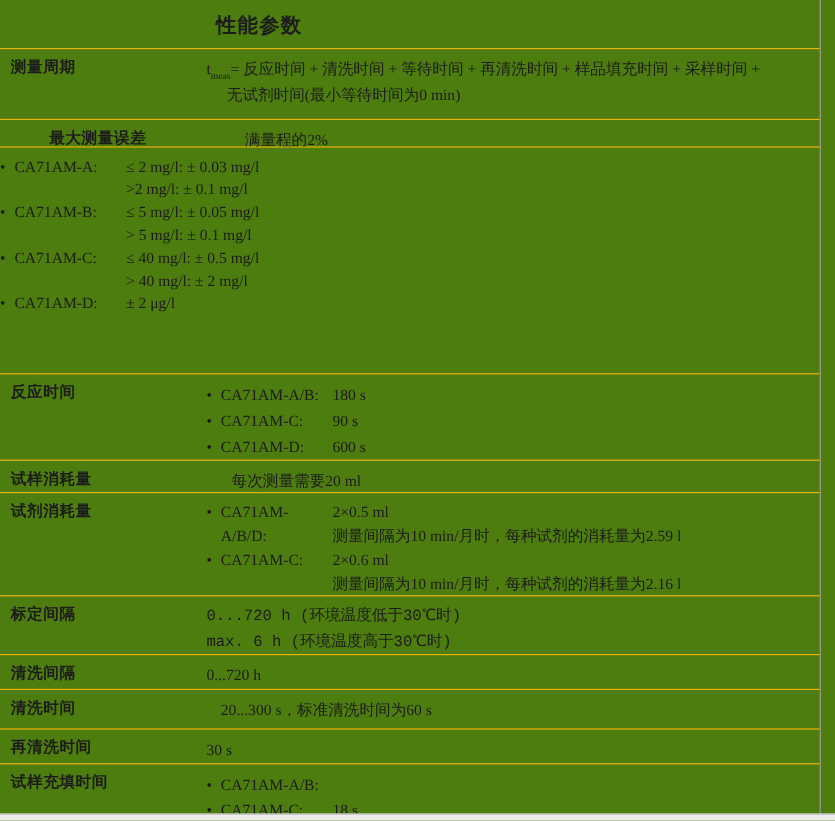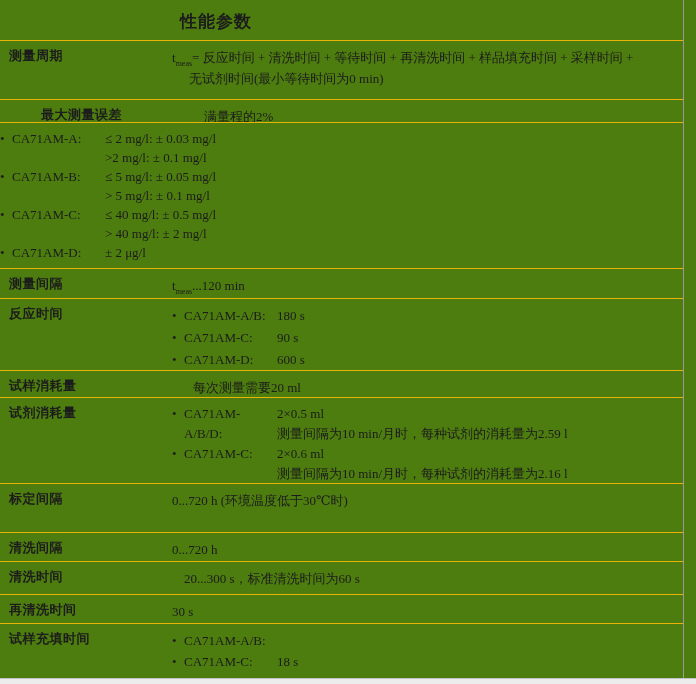--- a/index.html
+++ b/index.html
@@ -116,27 +116,21 @@
             </div>
             <div class="pair">
               <span class="bullet">•</span>
               <span class="model">CA71AM-D:</span>
               <div class="vals">
                 <div class="line">± 2 μg/l</div>
               </div>
             </div>
           </div>
         </div>
-        <div class="row" style="height: 30px;">
-          <div class="label">测量间隔</div>
-          <div class="value" style="line-height: 21px;">
-            <div class="line"><span>t<sub>meas</sub></span>...120 min</div>
-          </div>
-        </div>
-        <div class="row" style="height: 72px;">
+        <div class="row" style="height: 72px; margin-top: 43px;">
           <div class="label">反应时间</div>
           <div class="value" style="line-height: 22px;">
             <div class="pair">
               <span class="bullet">•</span>
               <span class="model">CA71AM-A/B:</span>
               <div class="vals">
                 <div class="line">180 s</div>
               </div>
             </div>
             <div class="pair">
@@ -177,22 +171,23 @@
               <span class="model">CA71AM-C:</span>
               <div class="vals">
                 <div class="line">2×0.6 ml</div>
                 <div class="line">测量间隔为10 min/月时，每种试剂的消耗量为2.16 l</div>
               </div>
             </div>
           </div>
         </div>
         <div class="row" style="height: 49px;">
           <div class="label">标定间隔</div>
-          <div class="value" style="line-height: 21px;">
+          <div class="value" style="line-height: 21px; font-family: Liberation Mono, monospace;">
             <div class="line">0...720 h (环境温度低于30℃时)</div>
+            <div class="line">max. 6 h (环境温度高于30℃时)</div>
           </div>
         </div>
         <div class="row" style="height: 29px;">
           <div class="label">清洗间隔</div>
           <div class="value" style="line-height: 21px;">
             <div class="line">0...720 h</div>
           </div>
         </div>
         <div class="row" style="height: 33px;">
           <div class="label">清洗时间</div>

